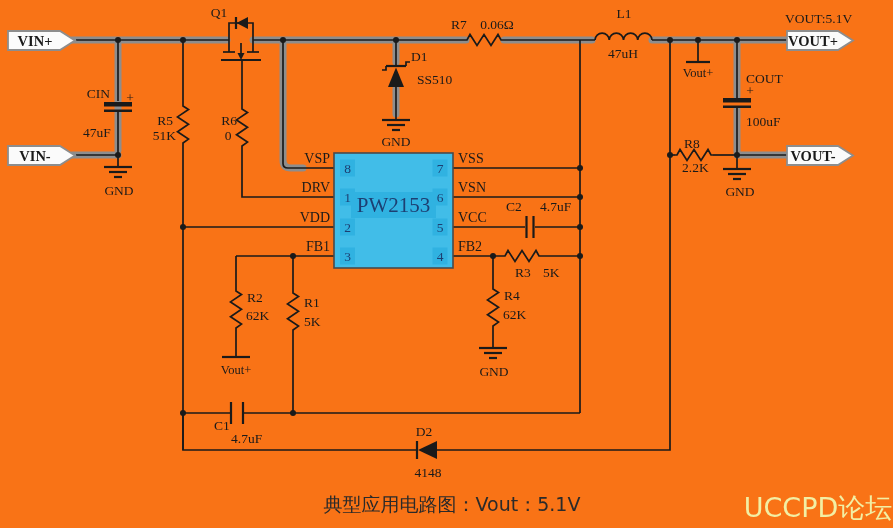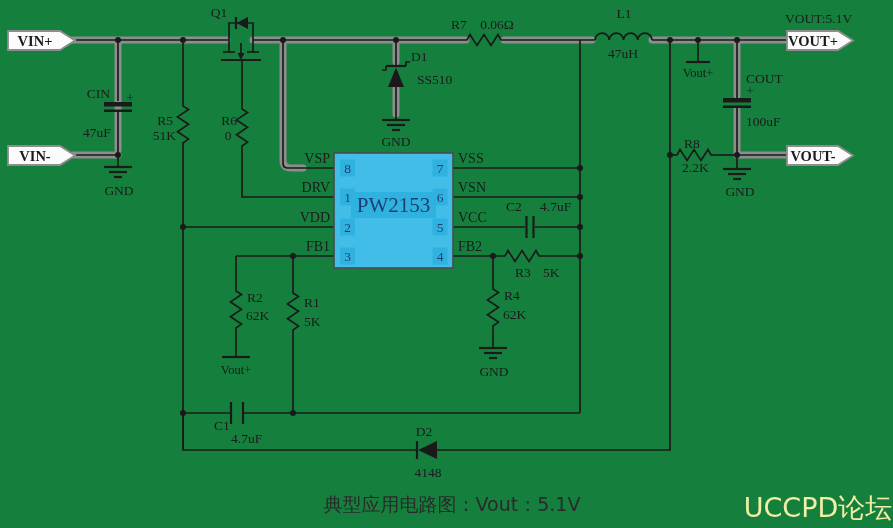--- a/index.html
+++ b/index.html
@@ -1,16 +1,16 @@
 <!DOCTYPE html>
 <html><head>
 <meta charset="utf-8">
 <style>
   html,body{margin:0;padding:0;background:#fff;}
-  .stage{position:relative;width:893px;height:528px;background:#15803d;overflow:hidden;
+  .stage{position:relative;width:893px;height:528px;background:#f97316;overflow:hidden;
          font-family:"Liberation Serif","DejaVu Serif",serif;}
   svg text{user-select:none;}
   .lbl{font-family:"Liberation Serif","DejaVu Serif",serif;font-size:13.5px;fill:#1a1a1a;}
   .lbl-sm{font-family:"Liberation Serif","DejaVu Serif",serif;font-size:12.5px;fill:#1a1a1a;}
   .pinlbl{font-family:"Liberation Serif","DejaVu Serif",serif;font-size:14px;fill:#1a1a1a;}
   .pinnum{font-family:"Liberation Serif","DejaVu Serif",serif;font-size:13.5px;fill:#1d3f72;}
   .flagtxt{font-family:"Liberation Serif","DejaVu Serif",serif;font-size:14.5px;font-weight:bold;fill:#1a1a1a;}
   .ictxt{font-family:"Liberation Serif","DejaVu Serif",serif;font-size:21px;fill:#1d3f72;}
   .caption{font-family:"DejaVu Sans","Liberation Sans",sans-serif;font-size:19px;fill:#2a2a2a;}
   .watermark{font-family:"DejaVu Sans","Liberation Sans",sans-serif;font-size:27px;fill:#f2efa4;}

